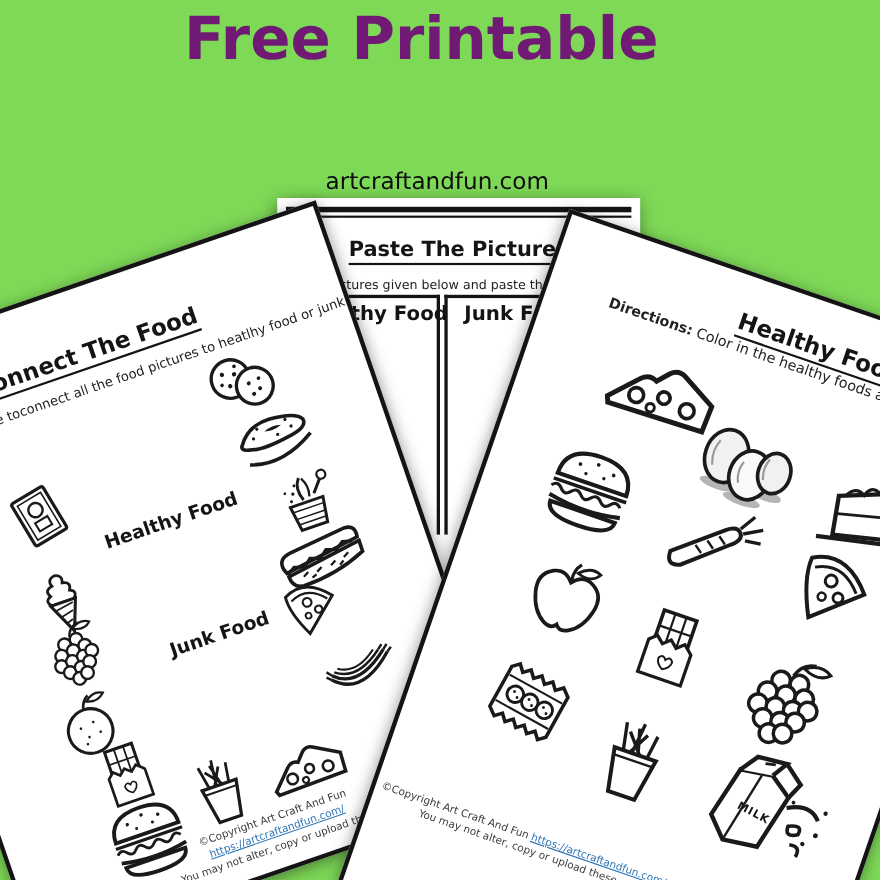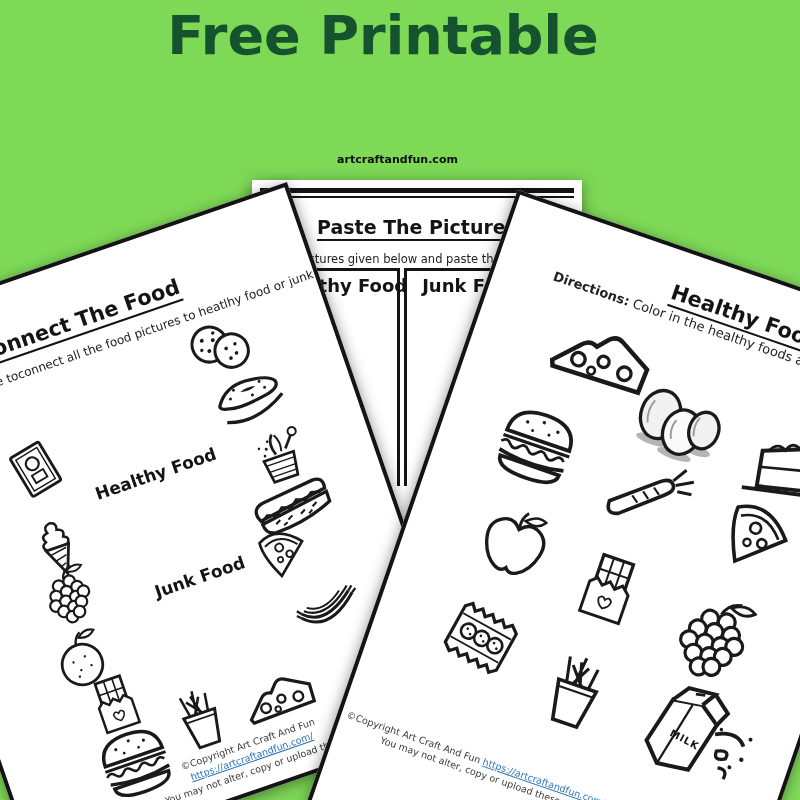--- a/index.html
+++ b/index.html
@@ -1,24 +1,24 @@
 <!DOCTYPE html>
 <html><head>
 <meta charset="utf-8">
 <style>
   html,body{margin:0;padding:0;}
   .canvas{position:relative;width:800px;height:800px;background:#7ED957;overflow:hidden;
           font-family:"DejaVu Sans","Liberation Sans",sans-serif;}
   
   .t1{position:absolute;top:4px;left:0;width:696px;text-align:center;text-indent:70px;
-      font-size:54px;font-weight:bold;color:#14532d;letter-spacing:0;}
+      font-size:54px;font-weight:bold;color:#701a75;letter-spacing:0;}
   .t2{position:absolute;top:90px;left:0;width:800px;text-align:center;text-indent:40px;
       font-size:46px;font-weight:bold;color:#0d0d0d;}
   .site{position:absolute;top:153px;left:0;width:731px;text-align:center;text-indent:64px;
-      font-size:11px;font-weight:bold;color:#0d0d0d;}
+      font-size:21px;font-weight:normal;color:#0d0d0d;}
   
   .pg{position:absolute;background:#fff;box-shadow:0 3px 14px rgba(0,0,0,.42);}
   .pg-mid{left:252px;top:180px;width:330px;height:430px;z-index:1;}
   .pg-left{left:-71px;top:242px;width:455px;height:560px;transform:rotate(-19deg);
            z-index:2;border:4px solid #141414;overflow:hidden;}
   .pg-right{left:400px;top:245px;width:440px;height:640px;transform:rotate(19deg);
            z-index:3;border:4px solid #141414;overflow:hidden;}
   .rule{position:absolute;left:8px;right:8px;top:8px;height:3px;
         border-top:5px solid #141414;border-bottom:2px solid #141414;}
   .ws-head{position:absolute;text-align:center;}

